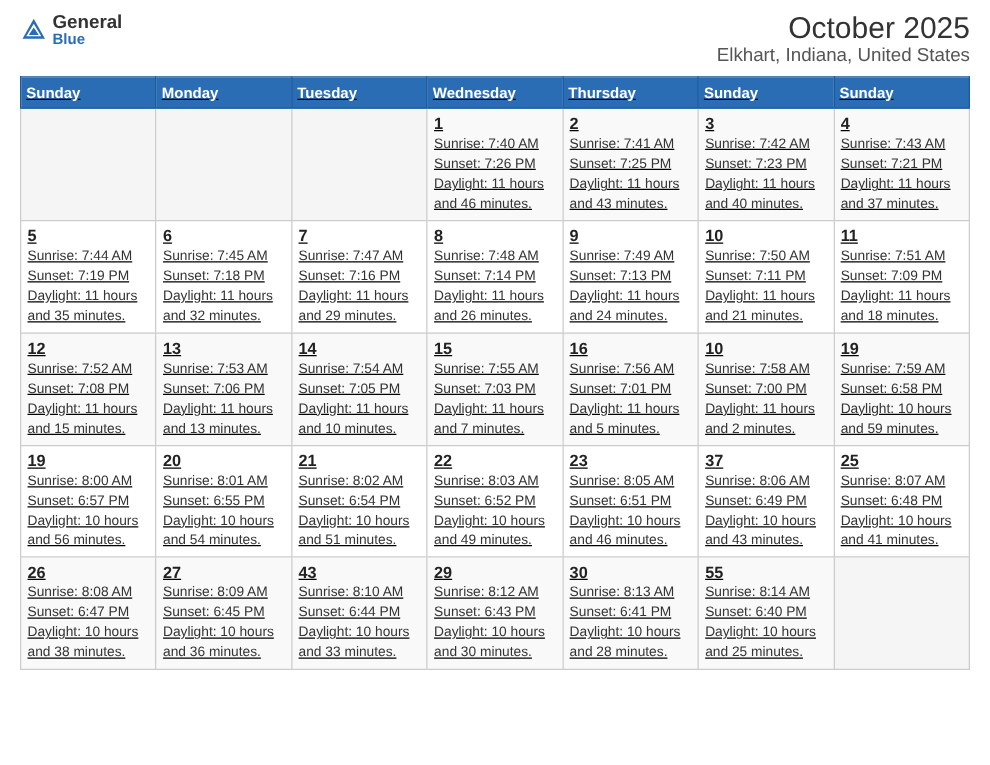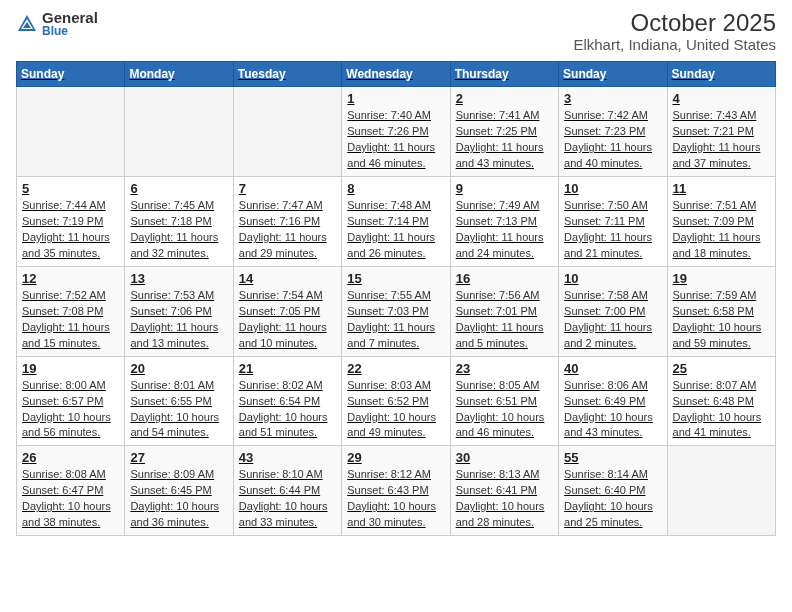--- a/index.html
+++ b/index.html
@@ -233,21 +233,21 @@
           </td>
           <td>
             <span class="day-num">22</span>
             <div class="day-info">Sunrise: 8:03 AM<br>Sunset: 6:52 PM<br>Daylight: 10 hours<br>and 49 minutes.</div>
           </td>
           <td>
             <span class="day-num">23</span>
             <div class="day-info">Sunrise: 8:05 AM<br>Sunset: 6:51 PM<br>Daylight: 10 hours<br>and 46 minutes.</div>
           </td>
           <td>
-            <span class="day-num">40</span>
+            <span class="day-num">37</span>
             <div class="day-info">Sunrise: 8:06 AM<br>Sunset: 6:49 PM<br>Daylight: 10 hours<br>and 43 minutes.</div>
           </td>
           <td>
             <span class="day-num">25</span>
             <div class="day-info">Sunrise: 8:07 AM<br>Sunset: 6:48 PM<br>Daylight: 10 hours<br>and 41 minutes.</div>
           </td>
         </tr>
         <tr>
           <td>
             <span class="day-num">26</span>

